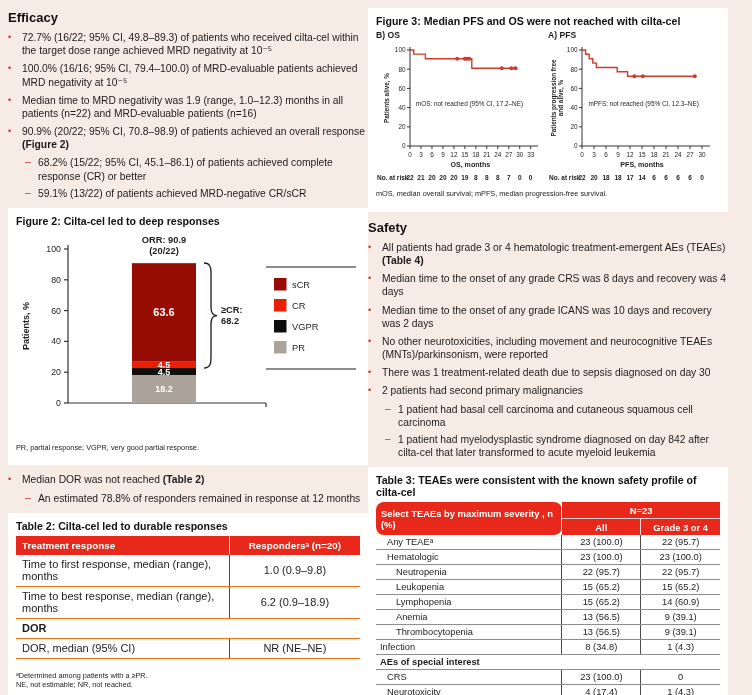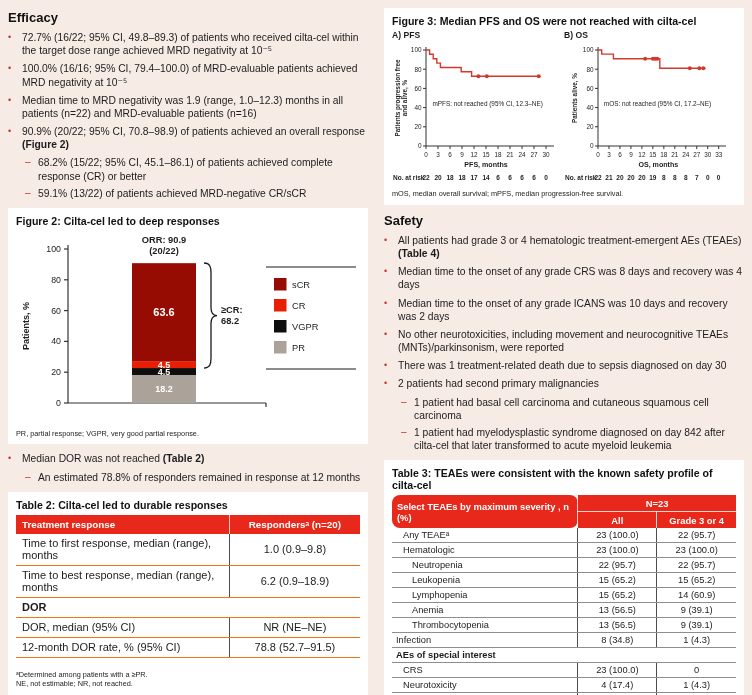--- a/index.html
+++ b/index.html
@@ -3,32 +3,32 @@
 <meta charset="utf-8">
 <style>
   * { box-sizing: border-box; }
   html,body { margin:0; padding:0; }
   body {
     width:752px; height:695px; overflow:hidden;
     background:#f7ebe6;
     font-family:"Liberation Sans","DejaVu Sans",sans-serif;
     color:#1c1c1c;
   }
-  .page { display:flex; gap:16px; padding:8px; width:752px; height:695px; }
+  .page { display:flex; padding:8px; width:752px; height:695px; }
   .col { flex:0 0 360px; width:360px; }
   h2.sect { font-size:13px; font-weight:bold; color:#111; margin:2px 0 6px 0; }
   ul.blist { list-style:none; margin:0 0 4px 0; padding:0; font-size:10.3px; line-height:1.28; }
   ul.blist li { display:flex; margin:0 0 5px 0; }
   ul.blist li.lv2 { margin-left:17px; margin-bottom:4px; }
   ul.blist .mk { color:#c63128; width:14px; flex:0 0 14px; font-size:9px; padding-top:1px; }
   ul.blist li.lv2 .mk { width:13px; flex:0 0 13px; font-size:10px; padding-top:0; }
   ul.blist .tx { flex:1; }
-  .card { background:#fff; padding:7px 8px 6px 8px; margin:8px 0; }
+  .card { background:#fff; padding:7px 8px 13px 8px; margin:8px 0; }
   .card-title { font-size:10.6px; font-weight:bold; margin:0 0 4px 0; color:#111; }
-  .footnote { font-size:7.3px; color:#222; line-height:1.3; margin-top:0; }
+  .footnote { font-size:7.3px; color:#222; line-height:1.3; margin-top:14px; }
   .chart { line-height:0; }
   .panels { display:flex; }
   .panel { flex:0 0 172px; }
   .panel-label { font-size:8.6px; font-weight:bold; margin:0 0 2px 0; line-height:1.1; }
   table { width:100%; border-collapse:collapse; }
   #table2 th { background:#e8281a; color:#fff; font-size:9.8px; padding:4px 6px; }
   #table2 th.h1 { text-align:left; }
   #table2 th.h2 { text-align:center; border-left:1px solid rgba(255,255,255,.8); width:38%; }
   #table2 td { font-size:11px; padding:3.5px 6px; border-bottom:1px solid #f97316; }
   #table2 td.val { text-align:center; border-left:1px solid #4c4c4c; }
@@ -152,102 +152,38 @@
               <td>Time to best response, median (range), months</td>
               <td class="val">6.2 (0.9–18.9)</td>
             </tr>
             <tr class="sec">
               <td colspan="2">DOR</td>
             </tr>
             <tr>
               <td>DOR, median (95% CI)</td>
               <td class="val">NR (NE–NE)</td>
             </tr>
-            <tr>
-              <td>12-month DOR rate, % (95% CI)</td>
-              <td class="val">78.8 (52.7–91.5)</td>
-            </tr>
           </tbody>
         </table>
       <div class="footnote" style="margin-top:12px;">ᵃDetermined among patients with a ≥PR.</div>
       <div class="footnote" style="margin-top:0;">NE, not estimable; NR, not reached.</div>
     </div>
 
     <ul class="blist">
         <li class="lv1">
           <span class="mk">•</span>
           <span class="tx"><span>Median PFS and OS were not reached </span><b>(Figure 3A and 3B)</b></span>
         </li>
       </ul>
   </div>
 
   <div class="col">
     <div class="card" style="margin-top:0;">
       <div class="card-title">Figure 3: Median PFS and OS were not reached with cilta-cel</div>
       <div class="panels">
-        <div class="panel">
-          <div class="panel-label">A) PFS</div>
-          <div class="chart"><svg viewBox="0 0 172 146" width="172" height="146">
-                <line x1="34" y1="5" x2="34" y2="104" stroke="#333" stroke-width="1"></line>
-                <line x1="34" y1="104" x2="162" y2="104" stroke="#333" stroke-width="1"></line>
-                <line x1="31" y1="104" x2="34" y2="104" stroke="#333" stroke-width="1"></line>
-                <text x="29.5" y="106.3" font-size="6.4" text-anchor="end" fill="#1d1d1d">0</text>
-                <line x1="31" y1="84.8" x2="34" y2="84.8" stroke="#333" stroke-width="1"></line>
-                <text x="29.5" y="87.1" font-size="6.4" text-anchor="end" fill="#1d1d1d">20</text>
-                <line x1="31" y1="65.6" x2="34" y2="65.6" stroke="#333" stroke-width="1"></line>
-                <text x="29.5" y="67.89999999999999" font-size="6.4" text-anchor="end" fill="#1d1d1d">40</text>
-                <line x1="31" y1="46.4" x2="34" y2="46.4" stroke="#333" stroke-width="1"></line>
-                <text x="29.5" y="48.699999999999996" font-size="6.4" text-anchor="end" fill="#1d1d1d">60</text>
-                <line x1="31" y1="27.2" x2="34" y2="27.2" stroke="#333" stroke-width="1"></line>
-                <text x="29.5" y="29.5" font-size="6.4" text-anchor="end" fill="#1d1d1d">80</text>
-                <line x1="31" y1="8" x2="34" y2="8" stroke="#333" stroke-width="1"></line>
-                <text x="29.5" y="10.3" font-size="6.4" text-anchor="end" fill="#1d1d1d">100</text>
-                <line x1="34" y1="104" x2="34" y2="107" stroke="#333" stroke-width="1"></line>
-                <text x="34" y="115" font-size="6.4" text-anchor="middle" fill="#1d1d1d">0</text>
-                <line x1="46" y1="104" x2="46" y2="107" stroke="#333" stroke-width="1"></line>
-                <text x="46" y="115" font-size="6.4" text-anchor="middle" fill="#1d1d1d">3</text>
-                <line x1="58" y1="104" x2="58" y2="107" stroke="#333" stroke-width="1"></line>
-                <text x="58" y="115" font-size="6.4" text-anchor="middle" fill="#1d1d1d">6</text>
-                <line x1="70" y1="104" x2="70" y2="107" stroke="#333" stroke-width="1"></line>
-                <text x="70" y="115" font-size="6.4" text-anchor="middle" fill="#1d1d1d">9</text>
-                <line x1="82" y1="104" x2="82" y2="107" stroke="#333" stroke-width="1"></line>
-                <text x="82" y="115" font-size="6.4" text-anchor="middle" fill="#1d1d1d">12</text>
-                <line x1="94" y1="104" x2="94" y2="107" stroke="#333" stroke-width="1"></line>
-                <text x="94" y="115" font-size="6.4" text-anchor="middle" fill="#1d1d1d">15</text>
-                <line x1="106" y1="104" x2="106" y2="107" stroke="#333" stroke-width="1"></line>
-                <text x="106" y="115" font-size="6.4" text-anchor="middle" fill="#1d1d1d">18</text>
-                <line x1="118" y1="104" x2="118" y2="107" stroke="#333" stroke-width="1"></line>
-                <text x="118" y="115" font-size="6.4" text-anchor="middle" fill="#1d1d1d">21</text>
-                <line x1="130" y1="104" x2="130" y2="107" stroke="#333" stroke-width="1"></line>
-                <text x="130" y="115" font-size="6.4" text-anchor="middle" fill="#1d1d1d">24</text>
-                <line x1="142" y1="104" x2="142" y2="107" stroke="#333" stroke-width="1"></line>
-                <text x="142" y="115" font-size="6.4" text-anchor="middle" fill="#1d1d1d">27</text>
-                <line x1="154" y1="104" x2="154" y2="107" stroke="#333" stroke-width="1"></line>
-                <text x="154" y="115" font-size="6.4" text-anchor="middle" fill="#1d1d1d">30</text>
-                <polyline points="34.0,8.0 37.6,8.0 37.6,12.3 41.2,12.3 41.2,16.7 44.8,16.7 44.8,21.1 48.4,21.1 48.4,25.5 69.2,25.5 69.2,29.8 79.6,29.8 79.6,34.2 146.8,34.2" fill="none" stroke="#cf3a2c" stroke-width="1.4"></polyline>
-                <circle cx="86.4" cy="34.208" r="2" fill="#cf3a2c"></circle>
-                <circle cx="94.8" cy="34.208" r="2" fill="#cf3a2c"></circle>
-                <circle cx="146.8" cy="34.208" r="2" fill="#cf3a2c"></circle>
-                <text x="40.4" y="63.68" font-size="6.4" text-anchor="start" fill="#1d1d1d">mPFS: not reached (95% CI, 12.3–NE)</text>
-                <text x="94" y="125" font-size="7.1" text-anchor="middle" fill="#1d1d1d" font-weight="700">PFS, months</text>
-                <text font-size="6.4" text-anchor="middle" fill="#1d1d1d" font-weight="700" transform="translate(8 56) rotate(-90)"><tspan x="0" dy="0">Patients progression free</tspan><tspan x="0" dy="7">and alive, %</tspan></text>
-                <text x="1" y="138" font-size="6.5" text-anchor="start" fill="#1d1d1d" font-weight="700">No. at risk</text>
-                <text x="34" y="138" font-size="6.5" text-anchor="middle" fill="#1d1d1d" font-weight="700">22</text>
-                <text x="46" y="138" font-size="6.5" text-anchor="middle" fill="#1d1d1d" font-weight="700">20</text>
-                <text x="58" y="138" font-size="6.5" text-anchor="middle" fill="#1d1d1d" font-weight="700">18</text>
-                <text x="70" y="138" font-size="6.5" text-anchor="middle" fill="#1d1d1d" font-weight="700">18</text>
-                <text x="82" y="138" font-size="6.5" text-anchor="middle" fill="#1d1d1d" font-weight="700">17</text>
-                <text x="94" y="138" font-size="6.5" text-anchor="middle" fill="#1d1d1d" font-weight="700">14</text>
-                <text x="106" y="138" font-size="6.5" text-anchor="middle" fill="#1d1d1d" font-weight="700">6</text>
-                <text x="118" y="138" font-size="6.5" text-anchor="middle" fill="#1d1d1d" font-weight="700">6</text>
-                <text x="130" y="138" font-size="6.5" text-anchor="middle" fill="#1d1d1d" font-weight="700">6</text>
-                <text x="142" y="138" font-size="6.5" text-anchor="middle" fill="#1d1d1d" font-weight="700">6</text>
-                <text x="154" y="138" font-size="6.5" text-anchor="middle" fill="#1d1d1d" font-weight="700">0</text>
-              </svg></div>
-        </div>
         <div class="panel">
           <div class="panel-label">B) OS</div>
           <div class="chart"><svg viewBox="0 0 172 146" width="172" height="146">
                 <line x1="34" y1="5" x2="34" y2="104" stroke="#333" stroke-width="1"></line>
                 <line x1="34" y1="104" x2="162" y2="104" stroke="#333" stroke-width="1"></line>
                 <line x1="31" y1="104" x2="34" y2="104" stroke="#333" stroke-width="1"></line>
                 <text x="29.5" y="106.3" font-size="6.4" text-anchor="end" fill="#1d1d1d">0</text>
                 <line x1="31" y1="84.8" x2="34" y2="84.8" stroke="#333" stroke-width="1"></line>
                 <text x="29.5" y="87.1" font-size="6.4" text-anchor="end" fill="#1d1d1d">20</text>
                 <line x1="31" y1="65.6" x2="34" y2="65.6" stroke="#333" stroke-width="1"></line>
@@ -301,20 +237,80 @@
                 <text x="77.88571428571429" y="138" font-size="6.5" text-anchor="middle" fill="#1d1d1d" font-weight="700">20</text>
                 <text x="88.85714285714286" y="138" font-size="6.5" text-anchor="middle" fill="#1d1d1d" font-weight="700">19</text>
                 <text x="99.82857142857142" y="138" font-size="6.5" text-anchor="middle" fill="#1d1d1d" font-weight="700">8</text>
                 <text x="110.8" y="138" font-size="6.5" text-anchor="middle" fill="#1d1d1d" font-weight="700">8</text>
                 <text x="121.77142857142857" y="138" font-size="6.5" text-anchor="middle" fill="#1d1d1d" font-weight="700">8</text>
                 <text x="132.74285714285713" y="138" font-size="6.5" text-anchor="middle" fill="#1d1d1d" font-weight="700">7</text>
                 <text x="143.71428571428572" y="138" font-size="6.5" text-anchor="middle" fill="#1d1d1d" font-weight="700">0</text>
                 <text x="154.68571428571428" y="138" font-size="6.5" text-anchor="middle" fill="#1d1d1d" font-weight="700">0</text>
               </svg></div>
         </div>
+        <div class="panel">
+          <div class="panel-label">A) PFS</div>
+          <div class="chart"><svg viewBox="0 0 172 146" width="172" height="146">
+                <line x1="34" y1="5" x2="34" y2="104" stroke="#333" stroke-width="1"></line>
+                <line x1="34" y1="104" x2="162" y2="104" stroke="#333" stroke-width="1"></line>
+                <line x1="31" y1="104" x2="34" y2="104" stroke="#333" stroke-width="1"></line>
+                <text x="29.5" y="106.3" font-size="6.4" text-anchor="end" fill="#1d1d1d">0</text>
+                <line x1="31" y1="84.8" x2="34" y2="84.8" stroke="#333" stroke-width="1"></line>
+                <text x="29.5" y="87.1" font-size="6.4" text-anchor="end" fill="#1d1d1d">20</text>
+                <line x1="31" y1="65.6" x2="34" y2="65.6" stroke="#333" stroke-width="1"></line>
+                <text x="29.5" y="67.89999999999999" font-size="6.4" text-anchor="end" fill="#1d1d1d">40</text>
+                <line x1="31" y1="46.4" x2="34" y2="46.4" stroke="#333" stroke-width="1"></line>
+                <text x="29.5" y="48.699999999999996" font-size="6.4" text-anchor="end" fill="#1d1d1d">60</text>
+                <line x1="31" y1="27.2" x2="34" y2="27.2" stroke="#333" stroke-width="1"></line>
+                <text x="29.5" y="29.5" font-size="6.4" text-anchor="end" fill="#1d1d1d">80</text>
+                <line x1="31" y1="8" x2="34" y2="8" stroke="#333" stroke-width="1"></line>
+                <text x="29.5" y="10.3" font-size="6.4" text-anchor="end" fill="#1d1d1d">100</text>
+                <line x1="34" y1="104" x2="34" y2="107" stroke="#333" stroke-width="1"></line>
+                <text x="34" y="115" font-size="6.4" text-anchor="middle" fill="#1d1d1d">0</text>
+                <line x1="46" y1="104" x2="46" y2="107" stroke="#333" stroke-width="1"></line>
+                <text x="46" y="115" font-size="6.4" text-anchor="middle" fill="#1d1d1d">3</text>
+                <line x1="58" y1="104" x2="58" y2="107" stroke="#333" stroke-width="1"></line>
+                <text x="58" y="115" font-size="6.4" text-anchor="middle" fill="#1d1d1d">6</text>
+                <line x1="70" y1="104" x2="70" y2="107" stroke="#333" stroke-width="1"></line>
+                <text x="70" y="115" font-size="6.4" text-anchor="middle" fill="#1d1d1d">9</text>
+                <line x1="82" y1="104" x2="82" y2="107" stroke="#333" stroke-width="1"></line>
+                <text x="82" y="115" font-size="6.4" text-anchor="middle" fill="#1d1d1d">12</text>
+                <line x1="94" y1="104" x2="94" y2="107" stroke="#333" stroke-width="1"></line>
+                <text x="94" y="115" font-size="6.4" text-anchor="middle" fill="#1d1d1d">15</text>
+                <line x1="106" y1="104" x2="106" y2="107" stroke="#333" stroke-width="1"></line>
+                <text x="106" y="115" font-size="6.4" text-anchor="middle" fill="#1d1d1d">18</text>
+                <line x1="118" y1="104" x2="118" y2="107" stroke="#333" stroke-width="1"></line>
+                <text x="118" y="115" font-size="6.4" text-anchor="middle" fill="#1d1d1d">21</text>
+                <line x1="130" y1="104" x2="130" y2="107" stroke="#333" stroke-width="1"></line>
+                <text x="130" y="115" font-size="6.4" text-anchor="middle" fill="#1d1d1d">24</text>
+                <line x1="142" y1="104" x2="142" y2="107" stroke="#333" stroke-width="1"></line>
+                <text x="142" y="115" font-size="6.4" text-anchor="middle" fill="#1d1d1d">27</text>
+                <line x1="154" y1="104" x2="154" y2="107" stroke="#333" stroke-width="1"></line>
+                <text x="154" y="115" font-size="6.4" text-anchor="middle" fill="#1d1d1d">30</text>
+                <polyline points="34.0,8.0 37.6,8.0 37.6,12.3 41.2,12.3 41.2,16.7 44.8,16.7 44.8,21.1 48.4,21.1 48.4,25.5 69.2,25.5 69.2,29.8 79.6,29.8 79.6,34.2 146.8,34.2" fill="none" stroke="#cf3a2c" stroke-width="1.4"></polyline>
+                <circle cx="86.4" cy="34.208" r="2" fill="#cf3a2c"></circle>
+                <circle cx="94.8" cy="34.208" r="2" fill="#cf3a2c"></circle>
+                <circle cx="146.8" cy="34.208" r="2" fill="#cf3a2c"></circle>
+                <text x="40.4" y="63.68" font-size="6.4" text-anchor="start" fill="#1d1d1d">mPFS: not reached (95% CI, 12.3–NE)</text>
+                <text x="94" y="125" font-size="7.1" text-anchor="middle" fill="#1d1d1d" font-weight="700">PFS, months</text>
+                <text font-size="6.4" text-anchor="middle" fill="#1d1d1d" font-weight="700" transform="translate(8 56) rotate(-90)"><tspan x="0" dy="0">Patients progression free</tspan><tspan x="0" dy="7">and alive, %</tspan></text>
+                <text x="1" y="138" font-size="6.5" text-anchor="start" fill="#1d1d1d" font-weight="700">No. at risk</text>
+                <text x="34" y="138" font-size="6.5" text-anchor="middle" fill="#1d1d1d" font-weight="700">22</text>
+                <text x="46" y="138" font-size="6.5" text-anchor="middle" fill="#1d1d1d" font-weight="700">20</text>
+                <text x="58" y="138" font-size="6.5" text-anchor="middle" fill="#1d1d1d" font-weight="700">18</text>
+                <text x="70" y="138" font-size="6.5" text-anchor="middle" fill="#1d1d1d" font-weight="700">18</text>
+                <text x="82" y="138" font-size="6.5" text-anchor="middle" fill="#1d1d1d" font-weight="700">17</text>
+                <text x="94" y="138" font-size="6.5" text-anchor="middle" fill="#1d1d1d" font-weight="700">14</text>
+                <text x="106" y="138" font-size="6.5" text-anchor="middle" fill="#1d1d1d" font-weight="700">6</text>
+                <text x="118" y="138" font-size="6.5" text-anchor="middle" fill="#1d1d1d" font-weight="700">6</text>
+                <text x="130" y="138" font-size="6.5" text-anchor="middle" fill="#1d1d1d" font-weight="700">6</text>
+                <text x="142" y="138" font-size="6.5" text-anchor="middle" fill="#1d1d1d" font-weight="700">6</text>
+                <text x="154" y="138" font-size="6.5" text-anchor="middle" fill="#1d1d1d" font-weight="700">0</text>
+              </svg></div>
+        </div>
       </div>
       <div class="footnote fig3-footnote">mOS, median overall survival; mPFS, median progression-free survival.</div>
     </div>
 
     <h2 class="sect">Safety</h2>
     <ul class="blist" style="margin-bottom:2px;">
         <li class="lv1">
           <span class="mk">•</span>
           <span class="tx"><span>All patients had grade 3 or 4 hematologic treatment-emergent AEs (TEAEs) </span><b>(Table 4)</b></span>
         </li>

